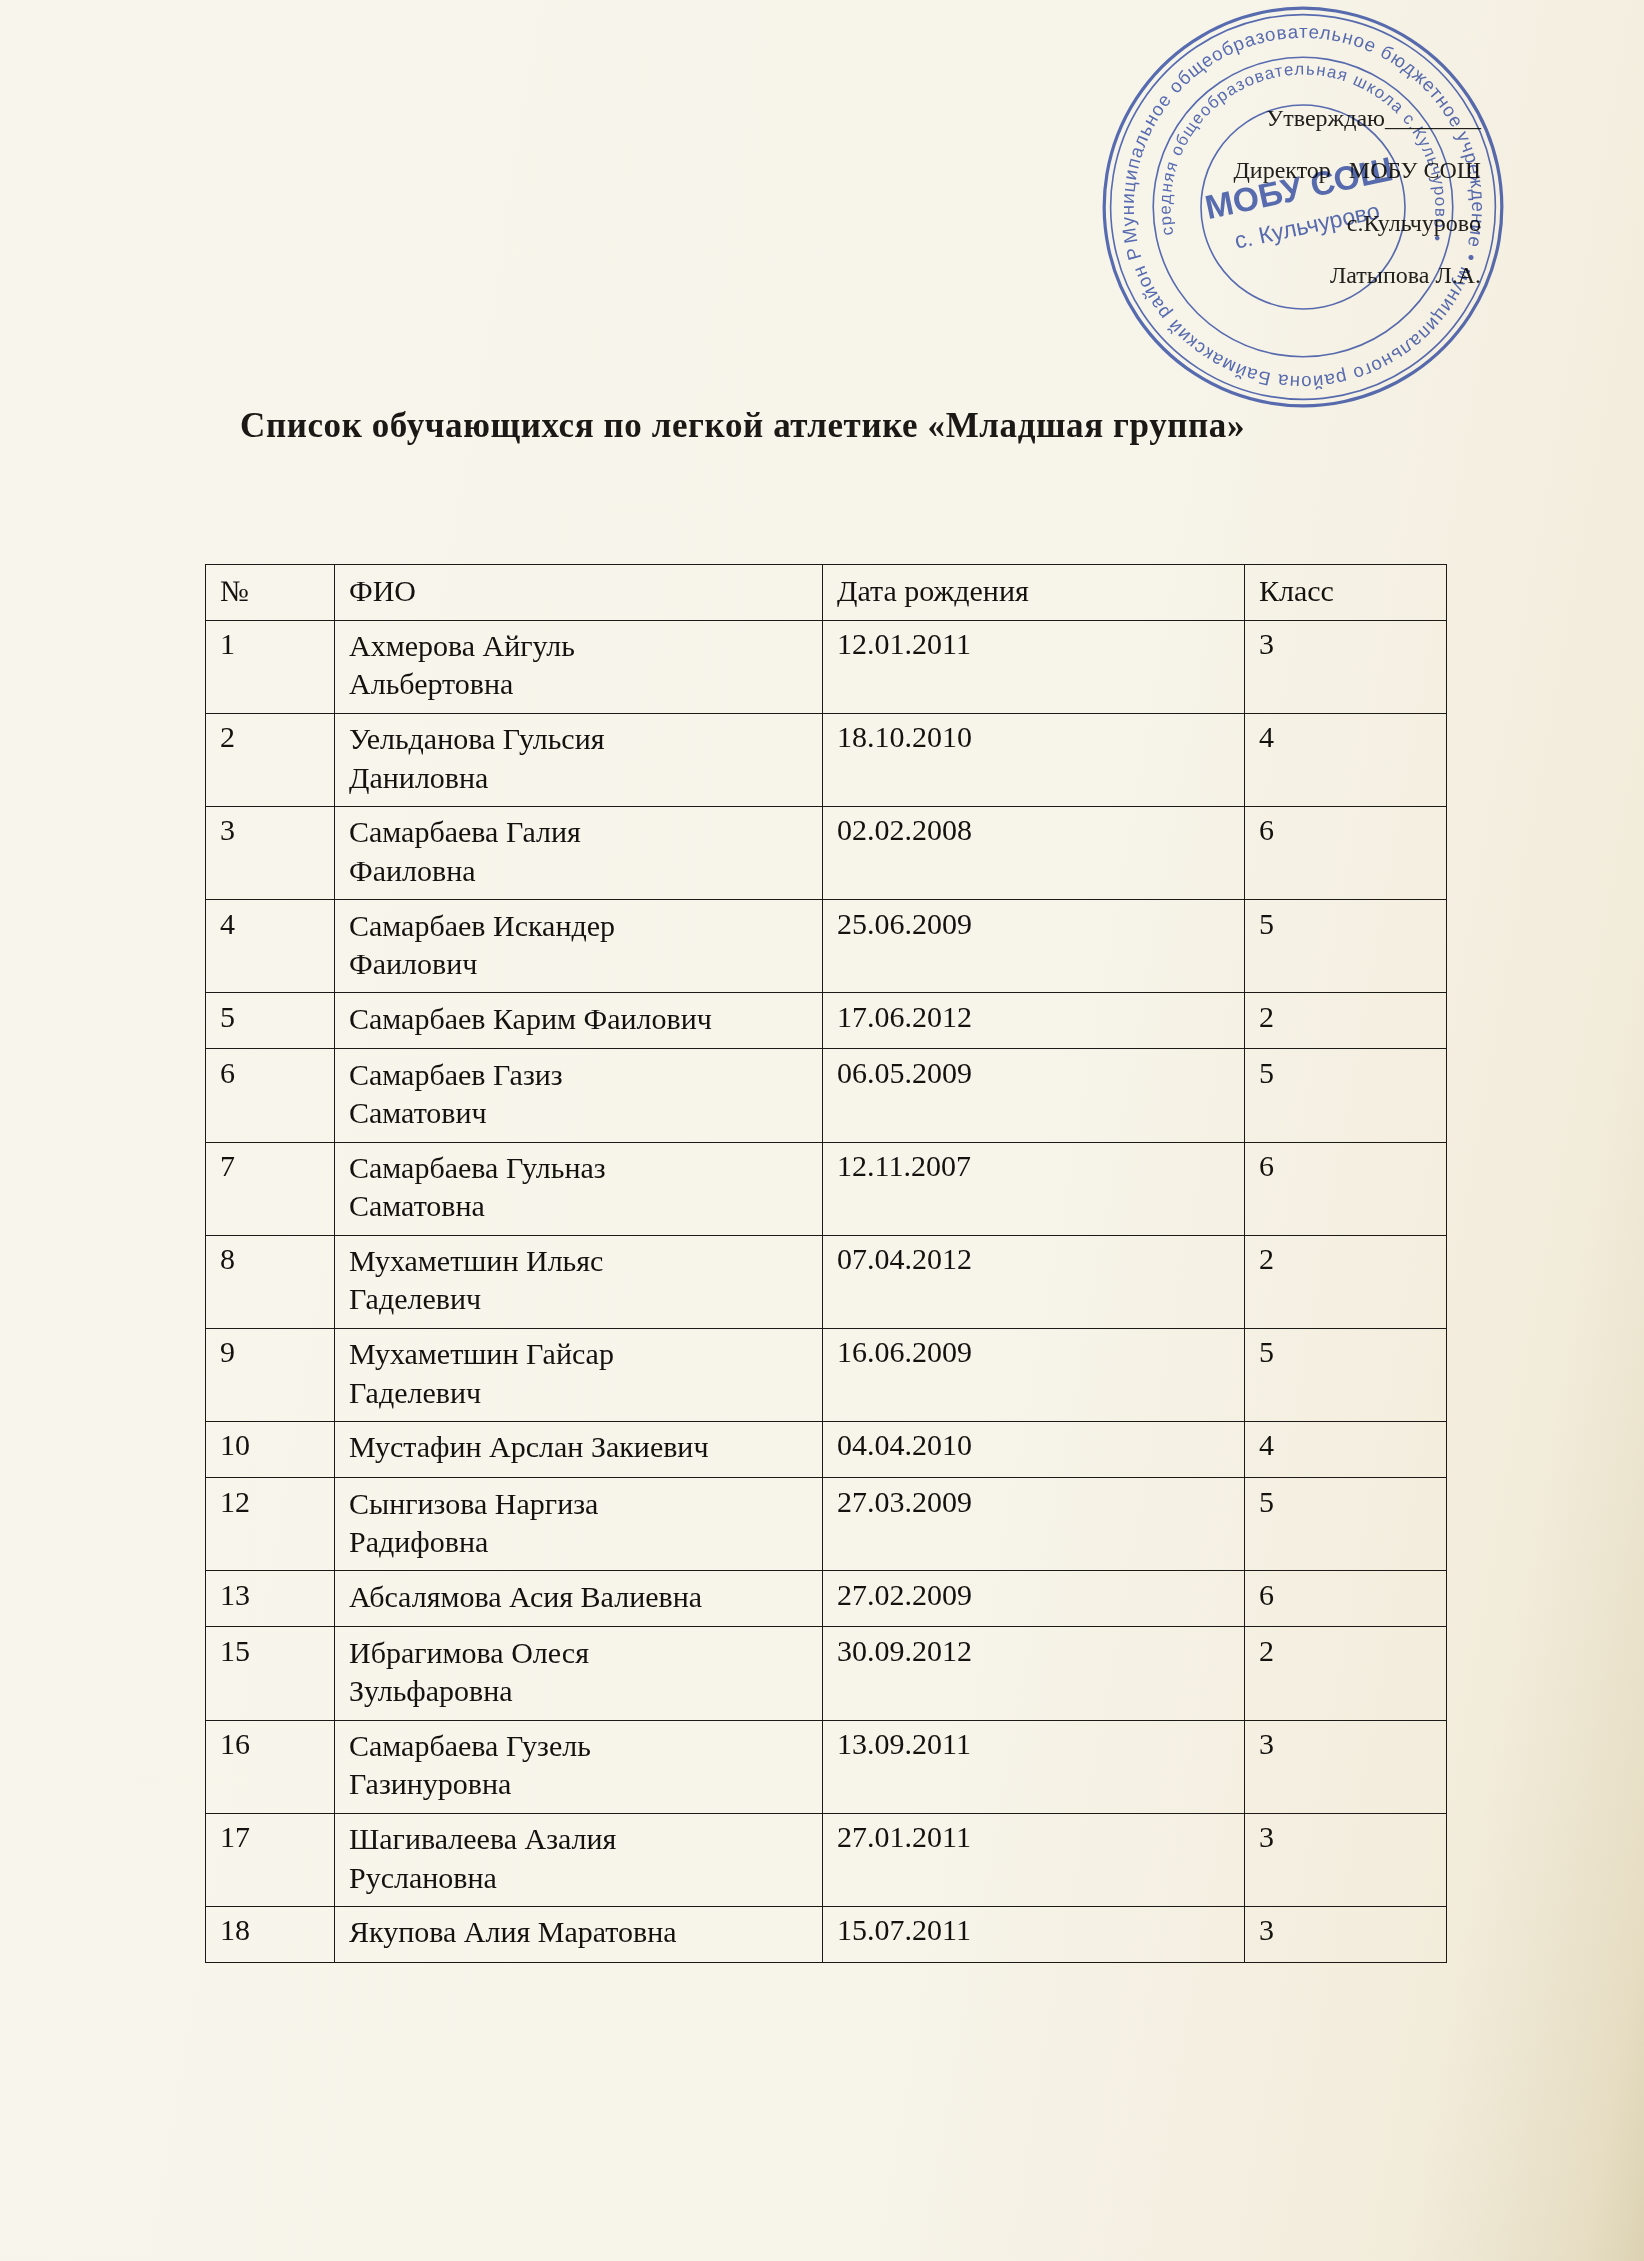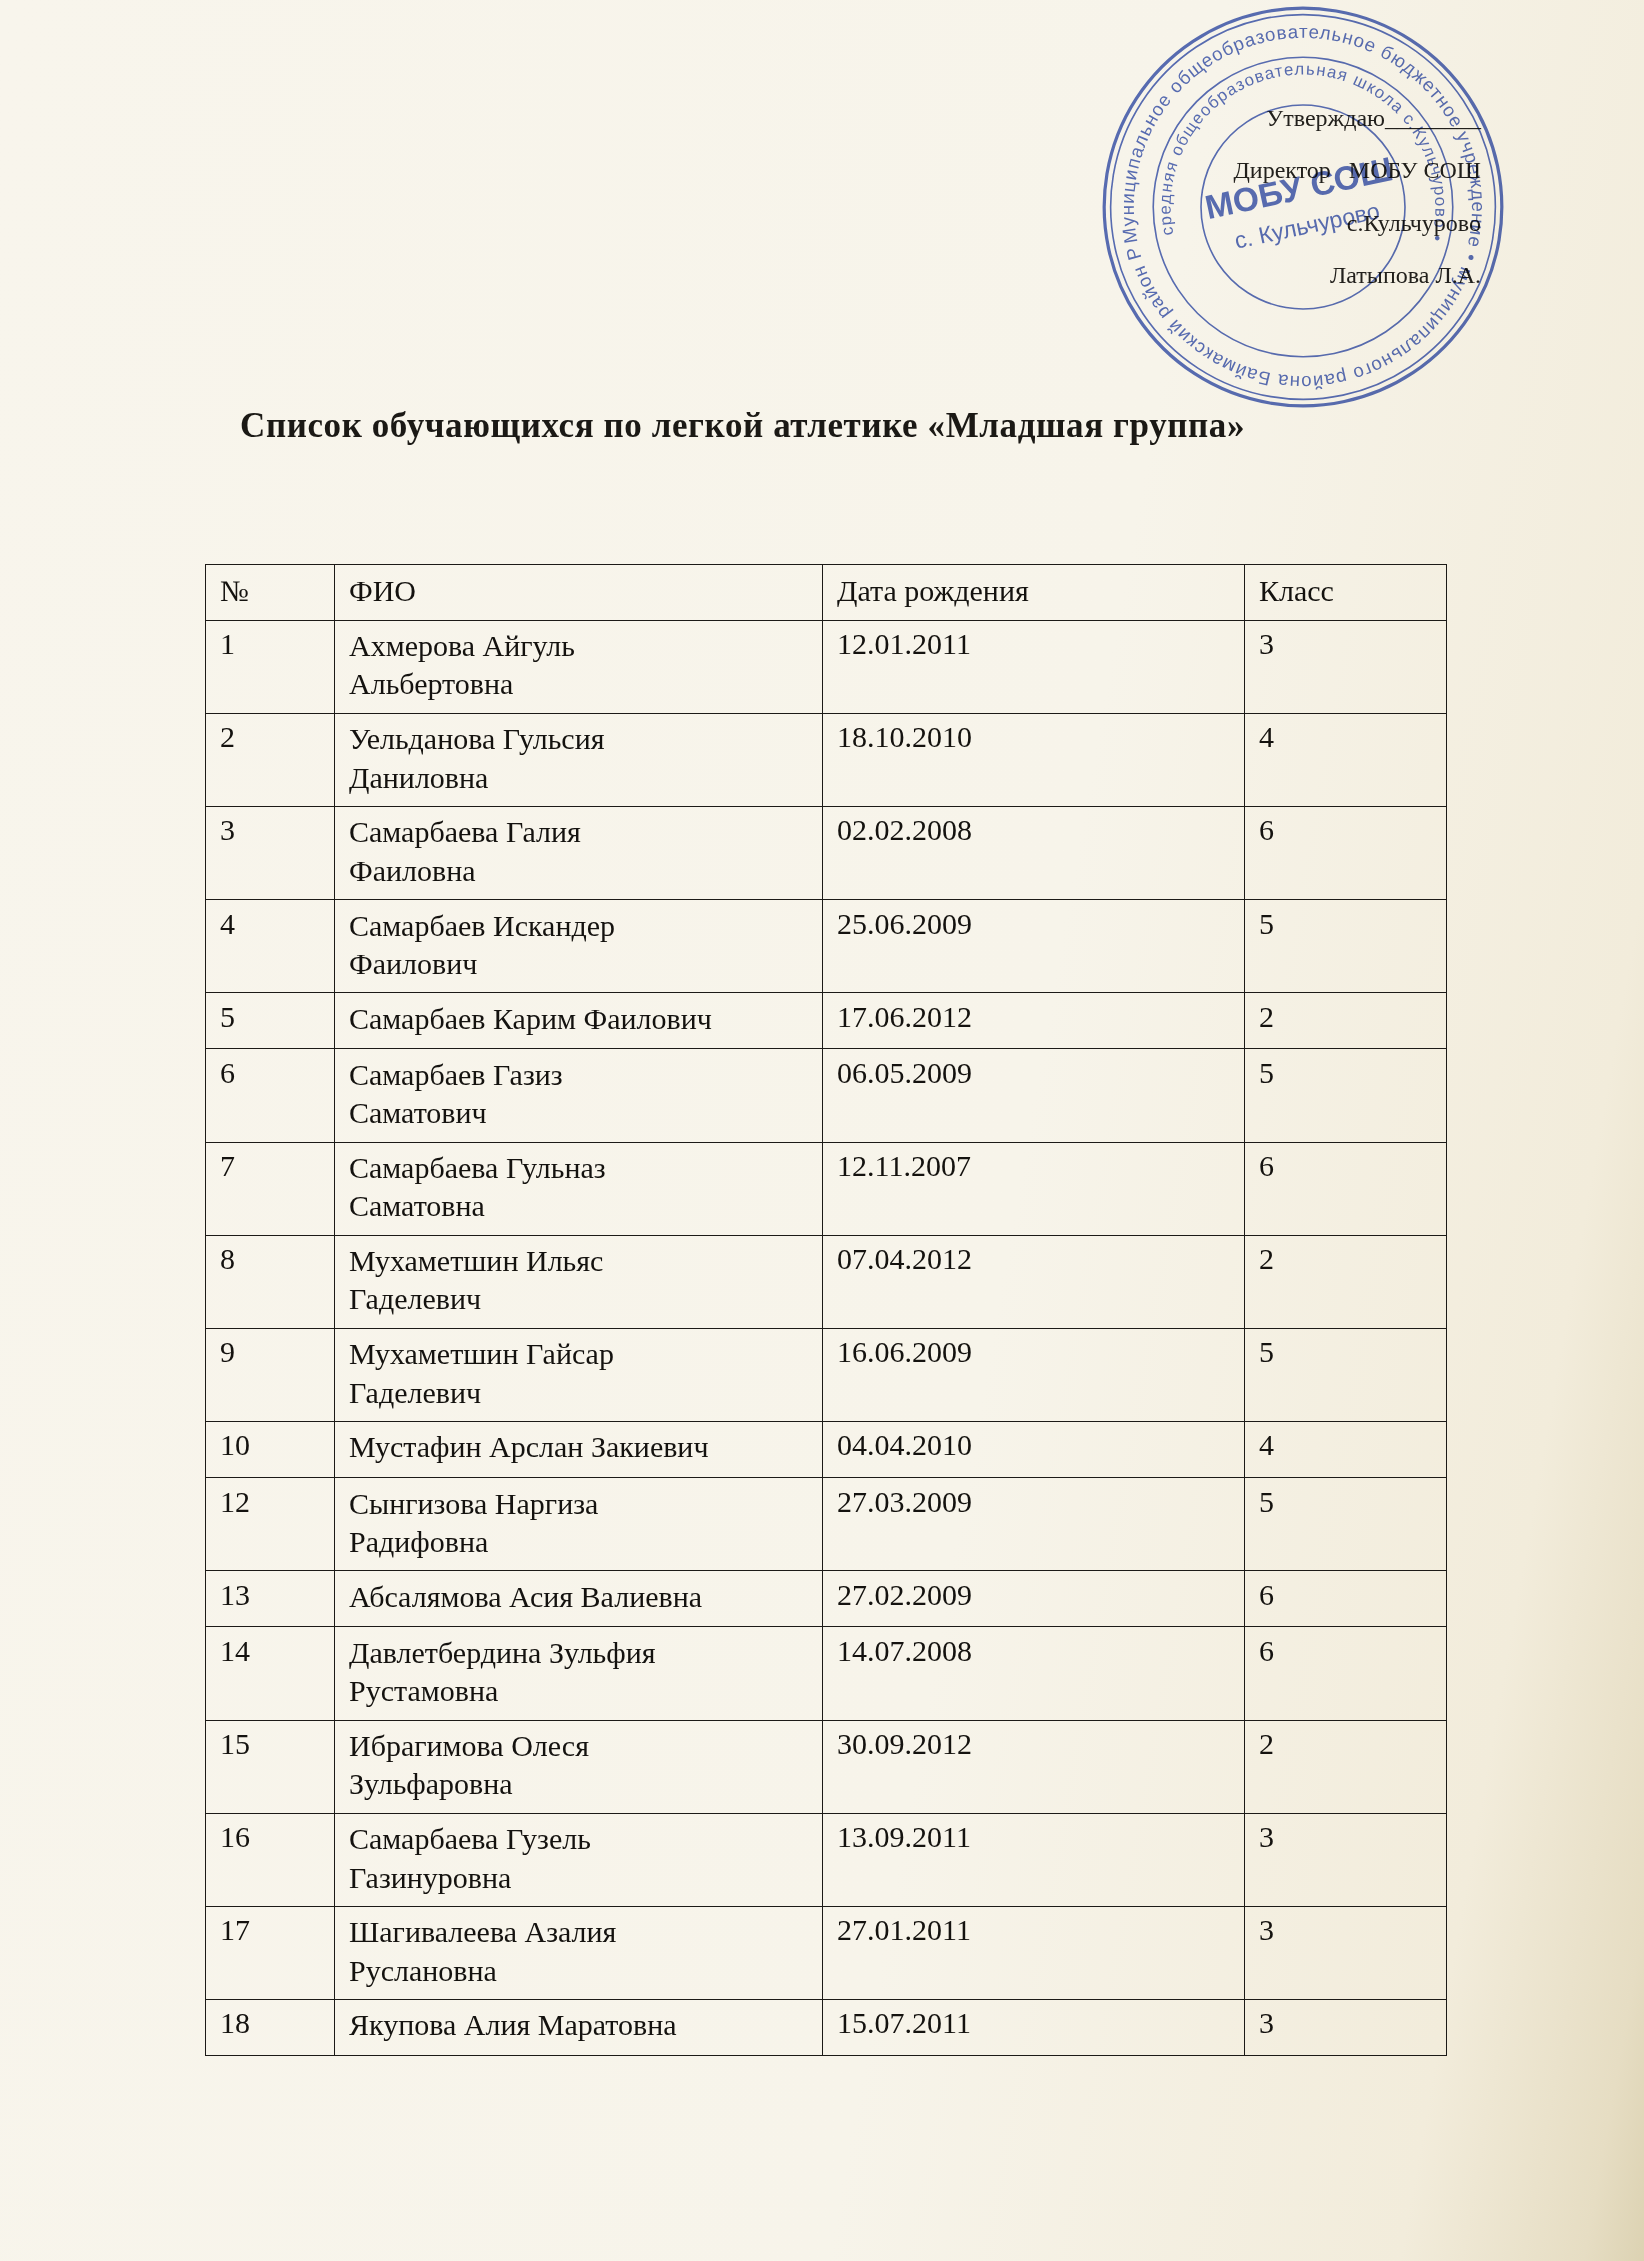--- a/index.html
+++ b/index.html
@@ -190,27 +190,20 @@
       <td class="dob">27.03.2009</td>
       <td class="grade">5</td>
     </tr>
         <tr class="single">
       <td class="num">13</td>
       <td class="name">Абсалямова Асия Валиевна</td>
       <td class="dob">27.02.2009</td>
       <td class="grade">6</td>
     </tr>
         <tr>
-      <td class="num">14</td>
-      <td class="name">Давлетбердина Зульфия
-Рустамовна</td>
-      <td class="dob">14.07.2008</td>
-      <td class="grade">6</td>
-    </tr>
-        <tr>
       <td class="num">15</td>
       <td class="name">Ибрагимова Олеся
 Зульфаровна</td>
       <td class="dob">30.09.2012</td>
       <td class="grade">2</td>
     </tr>
         <tr>
       <td class="num">16</td>
       <td class="name">Самарбаева Гузель
 Газинуровна</td>

